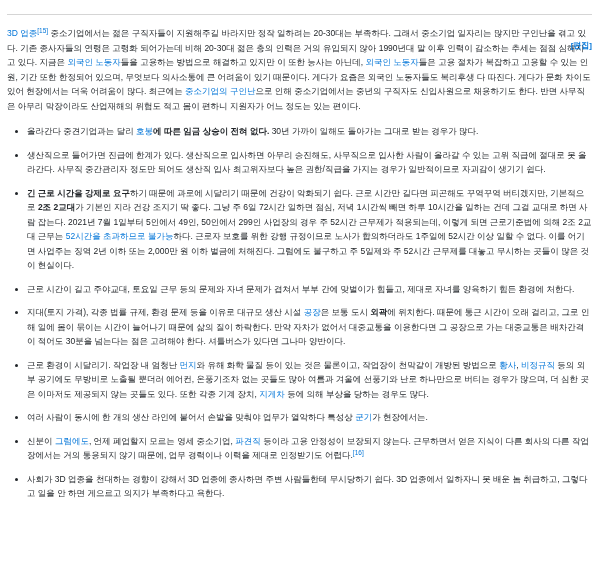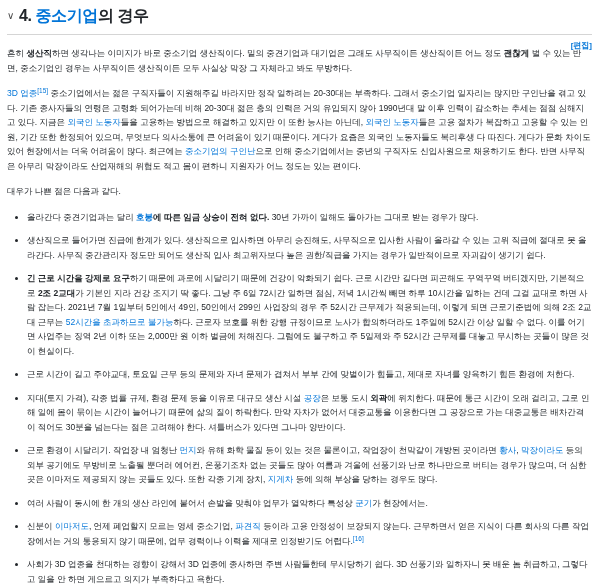--- a/index.html
+++ b/index.html
@@ -16,47 +16,42 @@
     font-family:"Liberation Sans","DejaVu Sans",sans-serif;
     font-size:8.5px;line-height:14.5px;
   }
   .page{padding:2px 8px 0 7px;}
   .heading-row{position:relative;border-bottom:1px solid var(--divider-color);padding:4px 0 8px;}
   h2{margin:0;font-size:16px;line-height:20px;font-weight:700;letter-spacing:-0.4px;}
   .chev{display:inline-block;color:#4a4a4a;font-size:10px;font-weight:400;margin-right:5px;vertical-align:2px;cursor:pointer;}
   .hnum{margin-right:4px;}
   .edit{position:absolute;right:0;top:3px;font-size:8px;font-weight:700;line-height:10px;margin-top:36px;}
   .lnk{color:var(--link-color);text-decoration:none;cursor:pointer;}
-  .lnk.bold{font-weight:700;}
+  .lnk.bold{font-weight:400;}
   b{font-weight:700;}
   .fn{font-size:6.5px;vertical-align:3px;line-height:0;}
   #content p{margin:11px 0;}
   #content ul{margin:8px 0 0 0;padding-left:20px;list-style:disc;}
   #content li{margin-bottom:9px;}
   #content li::marker{color:var(--text-color);}
 </style>
 </head>
 <body>
 
 <div class="page">
   <div class="heading-row">
-    <h2>
-      <span class="chev">∨</span><span class="hnum">4.</span><a class="lnk">중소기업</a><span>의 경우</span>
-    </h2>
     <a class="lnk edit">[편집]</a>
   </div>
   <div id="content">
-      <p><span>흔히 </span><b>생산직</b><span>하면 생각나는 이미지가 바로 중소기업 생산직이다. 밑의 중견기업과 대기업은 그래도 사무직이든 생산직이든 어느 정도 </span><b>괜찮게</b><span> 벌 수 있는 반면, 중소기업인 경우는 사무직이든 생산직이든 모두 사실상 막장 그 자체라고 봐도 무방하다.</span></p>
       <p><a class="lnk">3D 업종</a><a class="lnk fn">[15]</a><span> 중소기업에서는 젊은 구직자들이 지원해주길 바라지만 정작 일하려는 20-30대는 부족하다. 그래서 중소기업 일자리는 많지만 구인난을 겪고 있다. 기존 종사자들의 연령은 고령화 되어가는데 비해 20-30대 젊은 층의 인력은 거의 유입되지 않아 1990년대 말 이후 인력이 감소하는 추세는 점점 심해지고 있다. 지금은 </span><a class="lnk">외국인 노동자</a><span>들을 고용하는 방법으로 해결하고 있지만 이 또한 능사는 아닌데, </span><a class="lnk">외국인 노동자</a><span>들은 고용 절차가 복잡하고 고용할 수 있는 인원, 기간 또한 한정되어 있으며, 무엇보다 의사소통에 큰 어려움이 있기 때문이다. 게다가 요즘은 외국인 노동자들도 복리후생 다 따진다. 게다가 문화 차이도 있어 현장에서는 더욱 어려움이 많다. 최근에는 </span><a class="lnk">중소기업의 구인난</a><span>으로 인해 중소기업에서는 중년의 구직자도 신입사원으로 채용하기도 한다. 반면 사무직은 아무리 막장이라도 산업재해의 위험도 적고 몸이 편하니 지원자가 어느 정도는 있는 편이다.</span></p>
-      <p><span>대우가 나쁜 점은 다음과 같다.</span></p>
       <ul>
         <li><span>올라간다 중견기업과는 달리 </span><a class="lnk bold">호봉</a><b>에 따른 임금 상승이 전혀 없다.</b><span> 30년 가까이 일해도 돌아가는 그대로 받는 경우가 많다.</span></li>
         <li><span>생산직으로 들어가면 진급에 한계가 있다. 생산직으로 입사하면 아무리 승진해도, 사무직으로 입사한 사람이 올라갈 수 있는 고위 직급에 절대로 못 올라간다. 사무직 중간관리자 정도만 되어도 생산직 입사 최고위자보다 높은 권한/직급을 가지는 경우가 일반적이므로 자괴감이 생기기 쉽다.</span></li>
         <li><b>긴 근로 시간을 강제로 요구</b><span>하기 때문에 과로에 시달리기 때문에 건강이 악화되기 쉽다. 근로 시간만 길다면 피곤해도 꾸역꾸역 버티겠지만, 기본적으로 </span><b>2조 2교대</b><span>가 기본인 지라 건강 조지기 딱 좋다. 그냥 주 6일 72시간 일하면 점심, 저녁 1시간씩 빼면 하루 10시간을 일하는 건데 그걸 교대로 하면 사람 잡는다. 2021년 7월 1일부터 5인에서 49인, 50인에서 299인 사업장의 경우 주 52시간 근무제가 적용되는데, 이렇게 되면 근로기준법에 의해 2조 2교대 근무는 </span><a class="lnk">52시간을 초과하므로 불가능</a><span>하다. 근로자 보호를 위한 강행 규정이므로 노사가 합의하더라도 1주일에 52시간 이상 일할 수 없다. 이를 어기면 사업주는 징역 2년 이하 또는 2,000만 원 이하 벌금에 처해진다. 그럼에도 불구하고 주 5일제와 주 52시간 근무제를 대놓고 무시하는 곳들이 많은 것이 현실이다.</span></li>
         <li><span>근로 시간이 길고 주야교대, 토요일 근무 등의 문제와 자녀 문제가 겹쳐서 부부 간에 맞벌이가 힘들고, 제대로 자녀를 양육하기 힘든 환경에 처한다.</span></li>
         <li><span>지대(토지 가격), 각종 법률 규제, 환경 문제 등을 이유로 대규모 생산 시설 </span><a class="lnk">공장</a><span>은 보통 도시 </span><b>외곽</b><span>에 위치한다. 때문에 통근 시간이 오래 걸리고, 그로 인해 일에 몸이 묶이는 시간이 늘어나기 때문에 삶의 질이 하락한다. 만약 자차가 없어서 대중교통을 이용한다면 그 공장으로 가는 대중교통은 배차간격이 적어도 30분을 넘는다는 점은 고려해야 한다. 셔틀버스가 있다면 그나마 양반이다.</span></li>
-        <li><span>근로 환경이 시달리기. 작업장 내 엄청난 </span><a class="lnk">먼지</a><span>와 유해 화학 물질 등이 있는 것은 물론이고, 작업장이 천막같이 개방된 곳이라면 </span><a class="lnk">황사</a><span>, </span><a class="lnk">막장이라도</a><span> 등의 외부 공기에도 무방비로 노출될 뿐더러 에어컨, 온풍기조차 없는 곳들도 많아 여름과 겨울에 선풍기와 난로 하나만으로 버티는 경우가 많으며, 더 심한 곳은 이마저도 제공되지 않는 곳들도 있다. 또한 각종 기계 장치, </span><a class="lnk">지게차</a><span> 등에 의해 부상을 당하는 경우도 많다.</span></li>
+        <li><span>근로 환경이 시달리기. 작업장 내 엄청난 </span><a class="lnk">먼지</a><span>와 유해 화학 물질 등이 있는 것은 물론이고, 작업장이 천막같이 개방된 방법으로 </span><a class="lnk">황사</a><span>, </span><a class="lnk">비정규직</a><span> 등의 외부 공기에도 무방비로 노출될 뿐더러 에어컨, 온풍기조차 없는 곳들도 많아 여름과 겨울에 선풍기와 난로 하나만으로 버티는 경우가 많으며, 더 심한 곳은 이마저도 제공되지 않는 곳들도 있다. 또한 각종 기계 장치, </span><a class="lnk">지게차</a><span> 등에 의해 부상을 당하는 경우도 많다.</span></li>
         <li><span>여러 사람이 동시에 한 개의 생산 라인에 붙어서 손발을 맞춰야 업무가 열악하다 특성상 </span><a class="lnk">군기</a><span>가 현장에서는.</span></li>
-        <li><span>신분이 </span><a class="lnk">이마저도</a><span>, 언제 폐업할지 모르는 영세 중소기업, </span><a class="lnk">파견직</a><span> 등이라 고용 안정성이 보장되지 않는다. 근무하면서 얻은 지식이 다른 회사의 다른 작업장에서는 거의 통용되지 않기 때문에, 업무 경력이나 이력을 제대로 인정받기도 어렵다.</span><a class="lnk fn">[16]</a></li>
-        <li><span>사회가 3D 업종을 천대하는 경향이 강해서 3D 업종에 종사하면 주변 사람들한테 무시당하기 쉽다. 3D 선풍기와 일하자니 못 배운 놈 취급하고, 그렇다고 일을 안 하면 게으르고 의지가 부족하다고 욕한다.</span></li>
+        <li><span>신분이 </span><a class="lnk">그럼에도</a><span>, 언제 폐업할지 모르는 영세 중소기업, </span><a class="lnk">파견직</a><span> 등이라 고용 안정성이 보장되지 않는다. 근무하면서 얻은 지식이 다른 회사의 다른 작업장에서는 거의 통용되지 않기 때문에, 업무 경력이나 이력을 제대로 인정받기도 어렵다.</span><a class="lnk fn">[16]</a></li>
+        <li><span>사회가 3D 업종을 천대하는 경향이 강해서 3D 업종에 종사하면 주변 사람들한테 무시당하기 쉽다. 3D 업종에서 일하자니 못 배운 놈 취급하고, 그렇다고 일을 안 하면 게으르고 의지가 부족하다고 욕한다.</span></li>
       </ul>
     </div>
 </div>
 
 </body></html>

